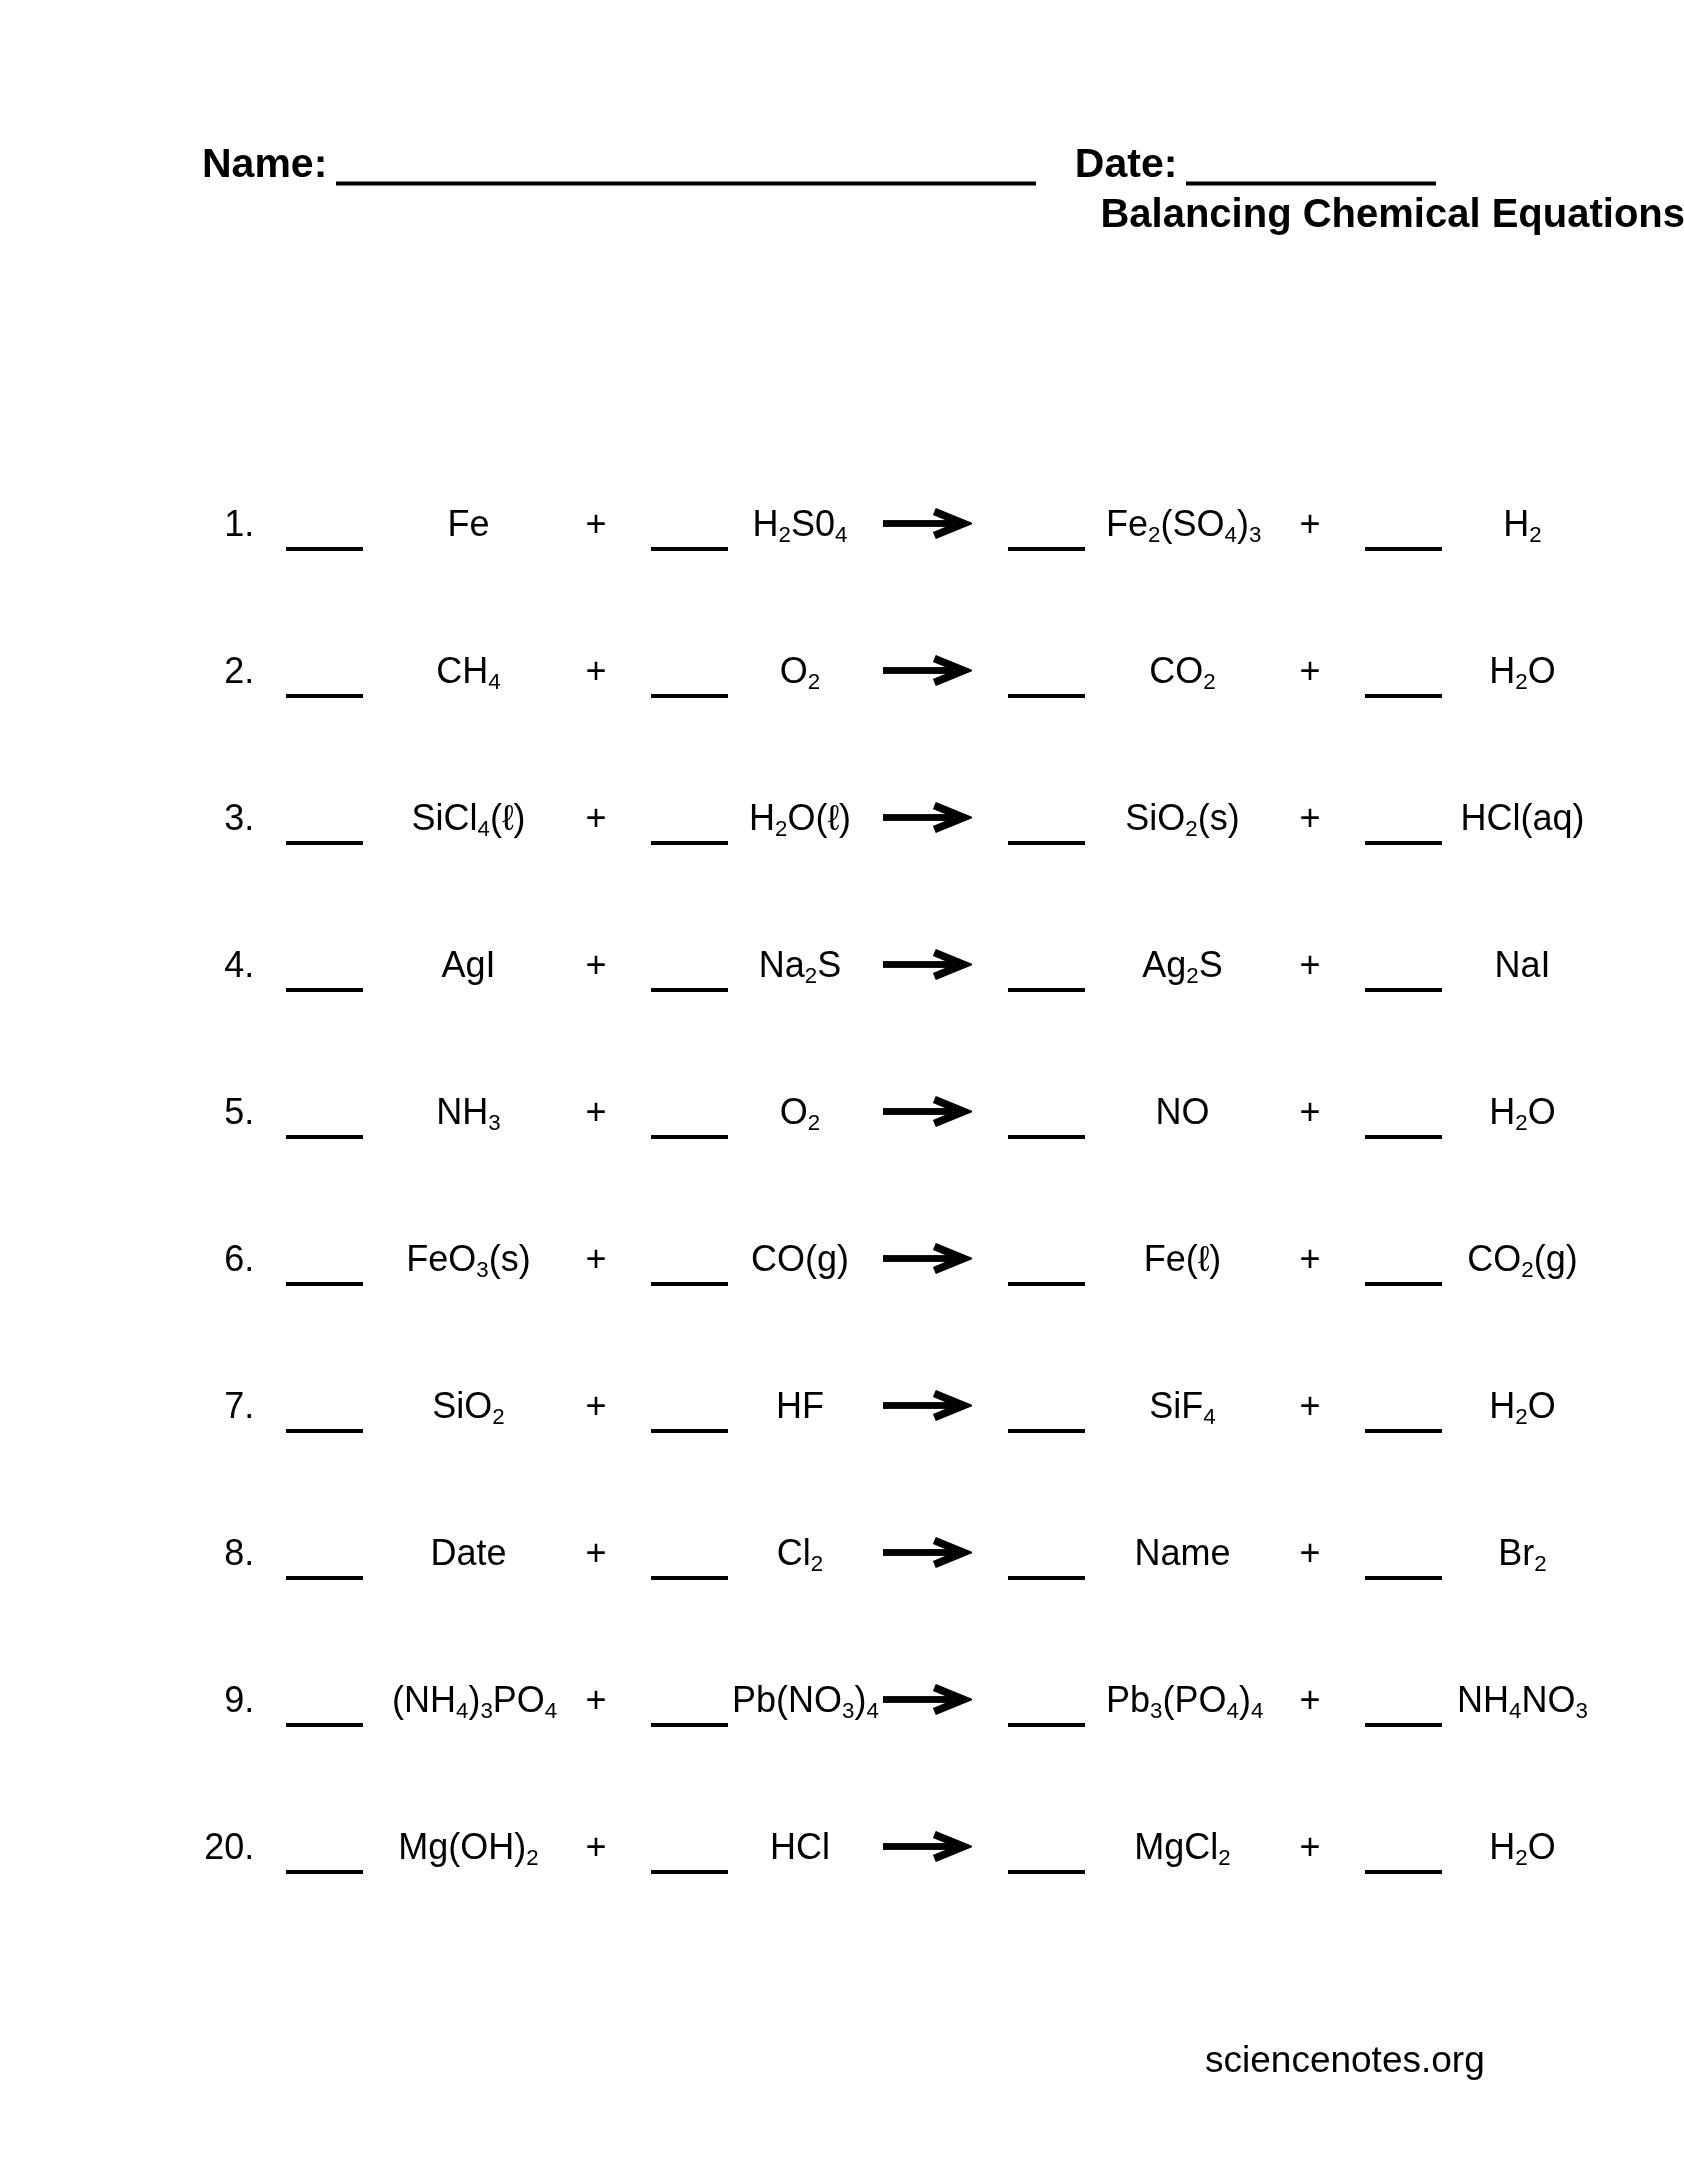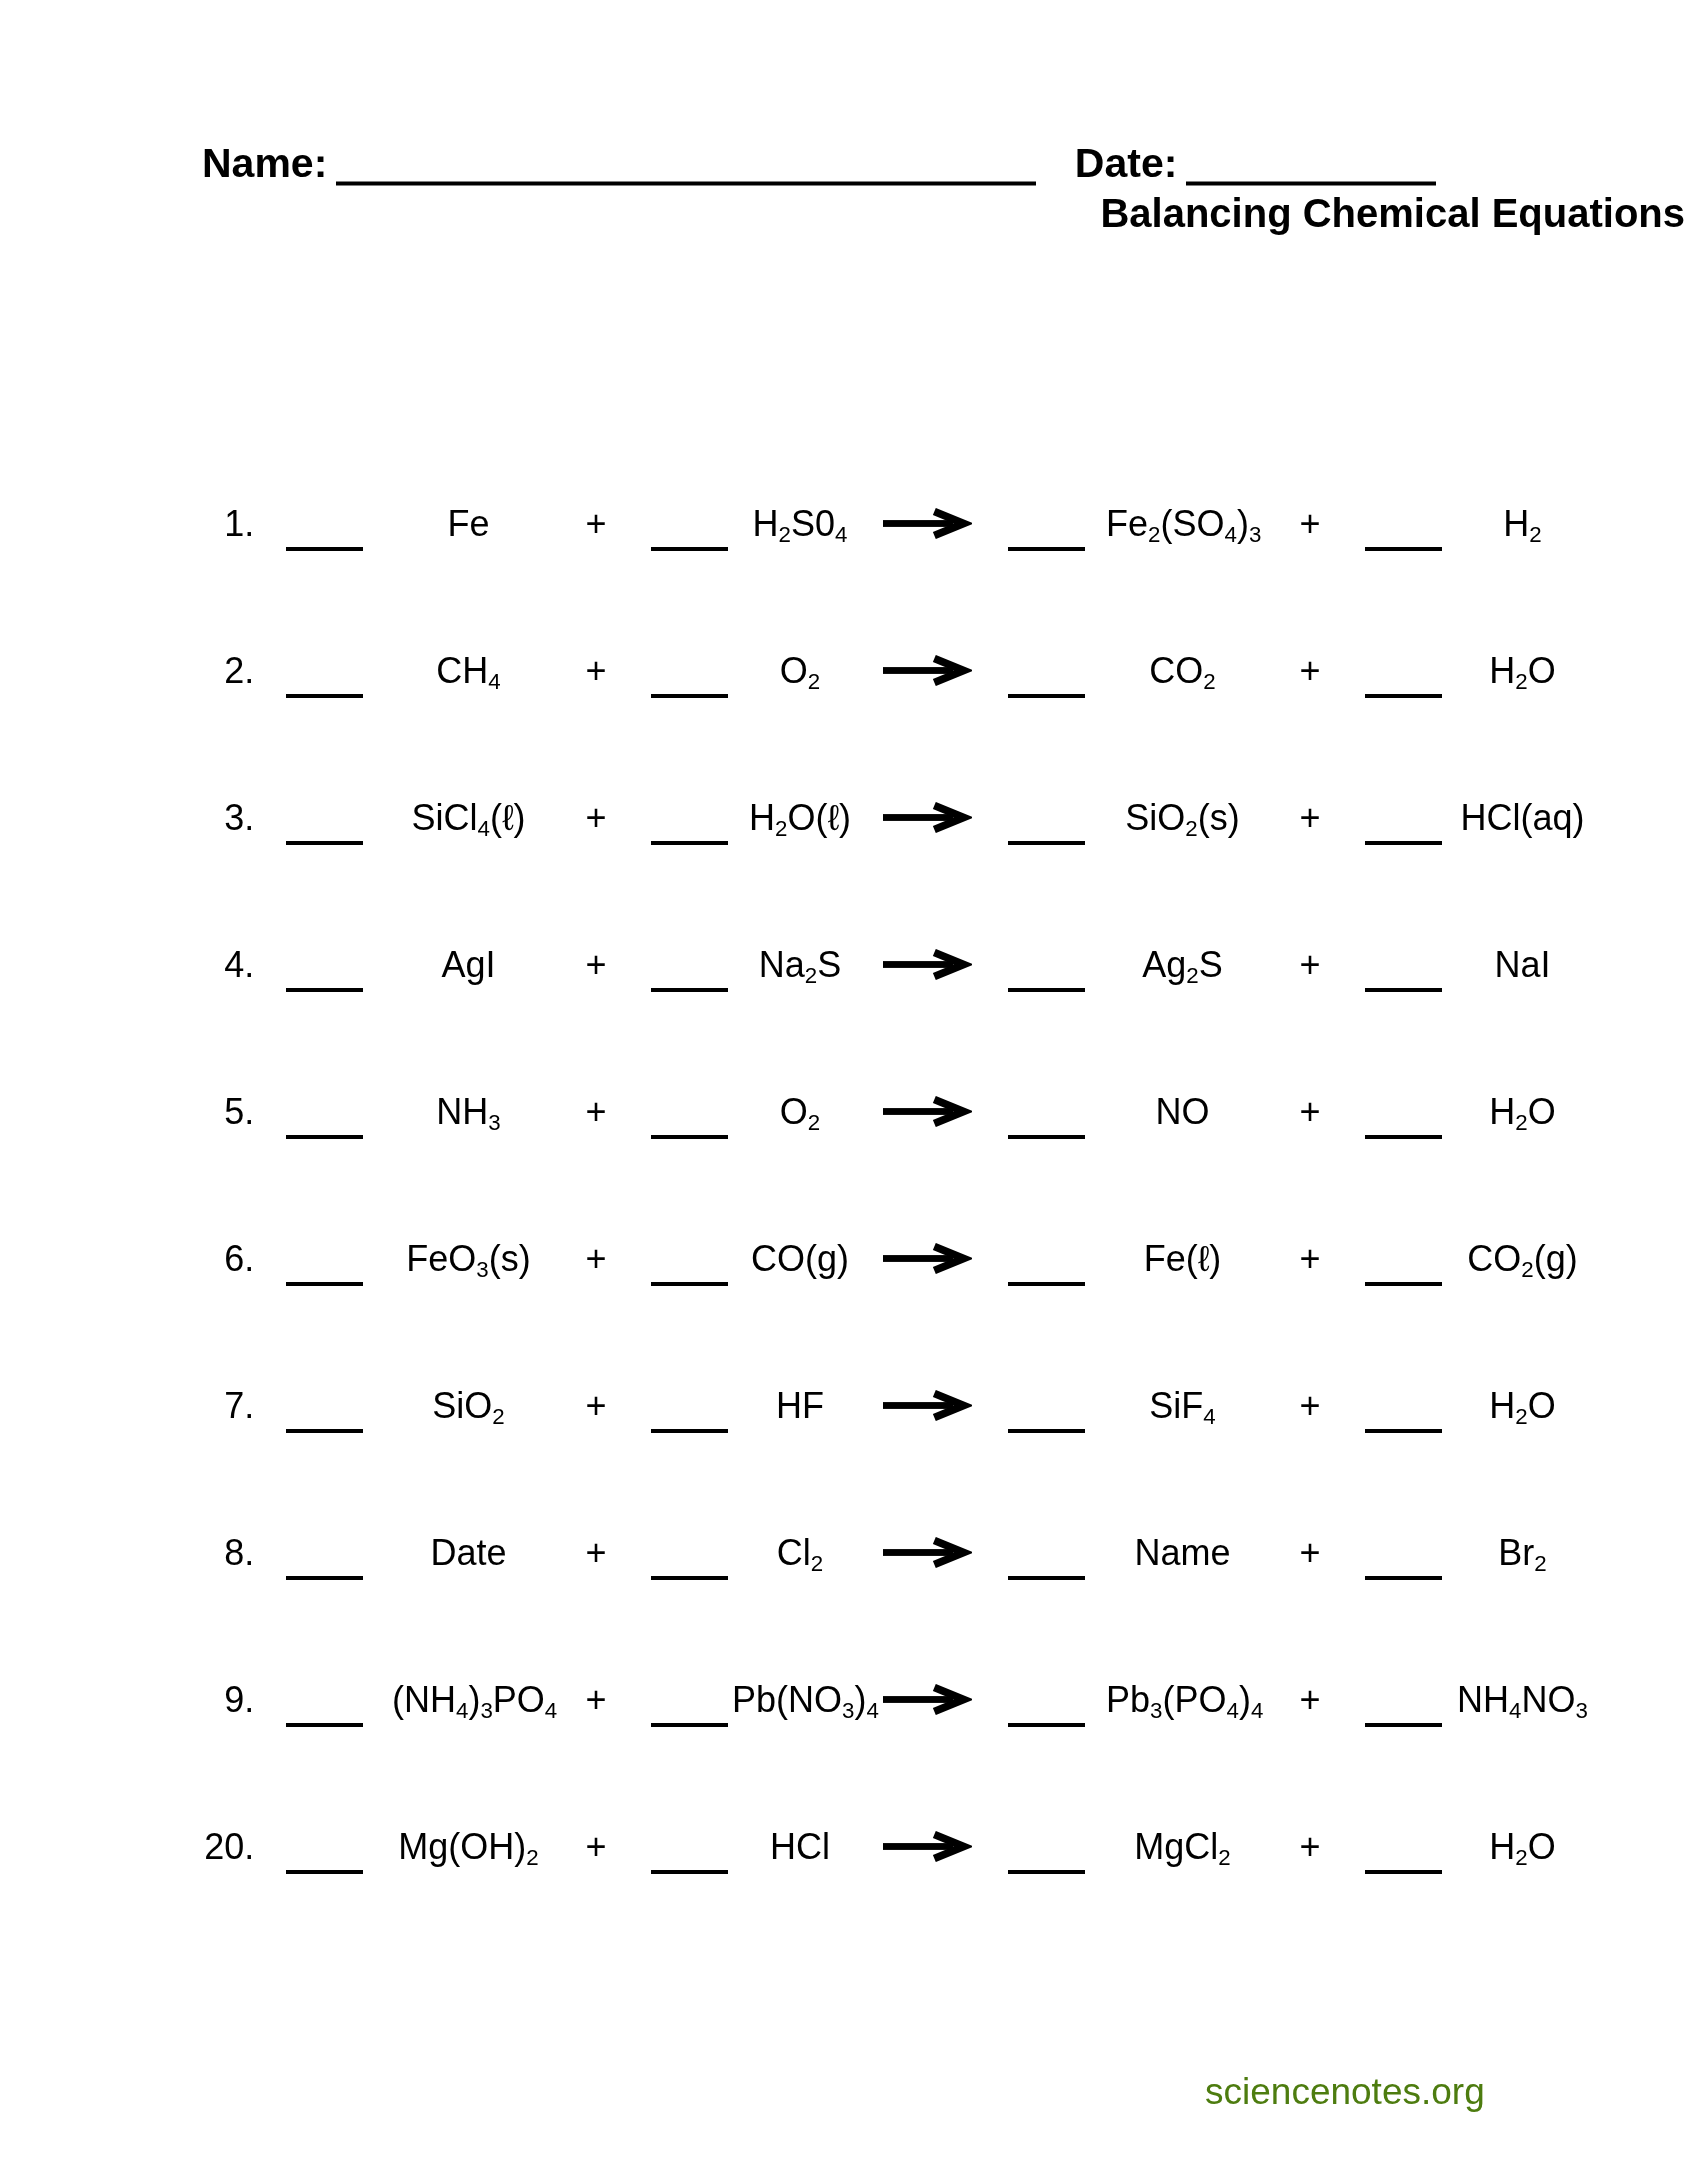--- a/index.html
+++ b/index.html
@@ -372,16 +372,16 @@
         </div>
         <div class="cell formula">MgCl<sub>2</sub></div>
         <div class="cell plus">+</div>
         <div class="cell blank">
           <span class="line"></span>
         </div>
         <div class="cell formula">H<sub>2</sub>O</div>
       </div>
     </div>
 
-  <div class="footer" style="color: #4d7c0f; margin-top: 32px;">sciencenotes.org</div>
+  <div class="footer" style="color: #000000;">sciencenotes.org</div>
 
 </div>
 
 
 </body></html>

